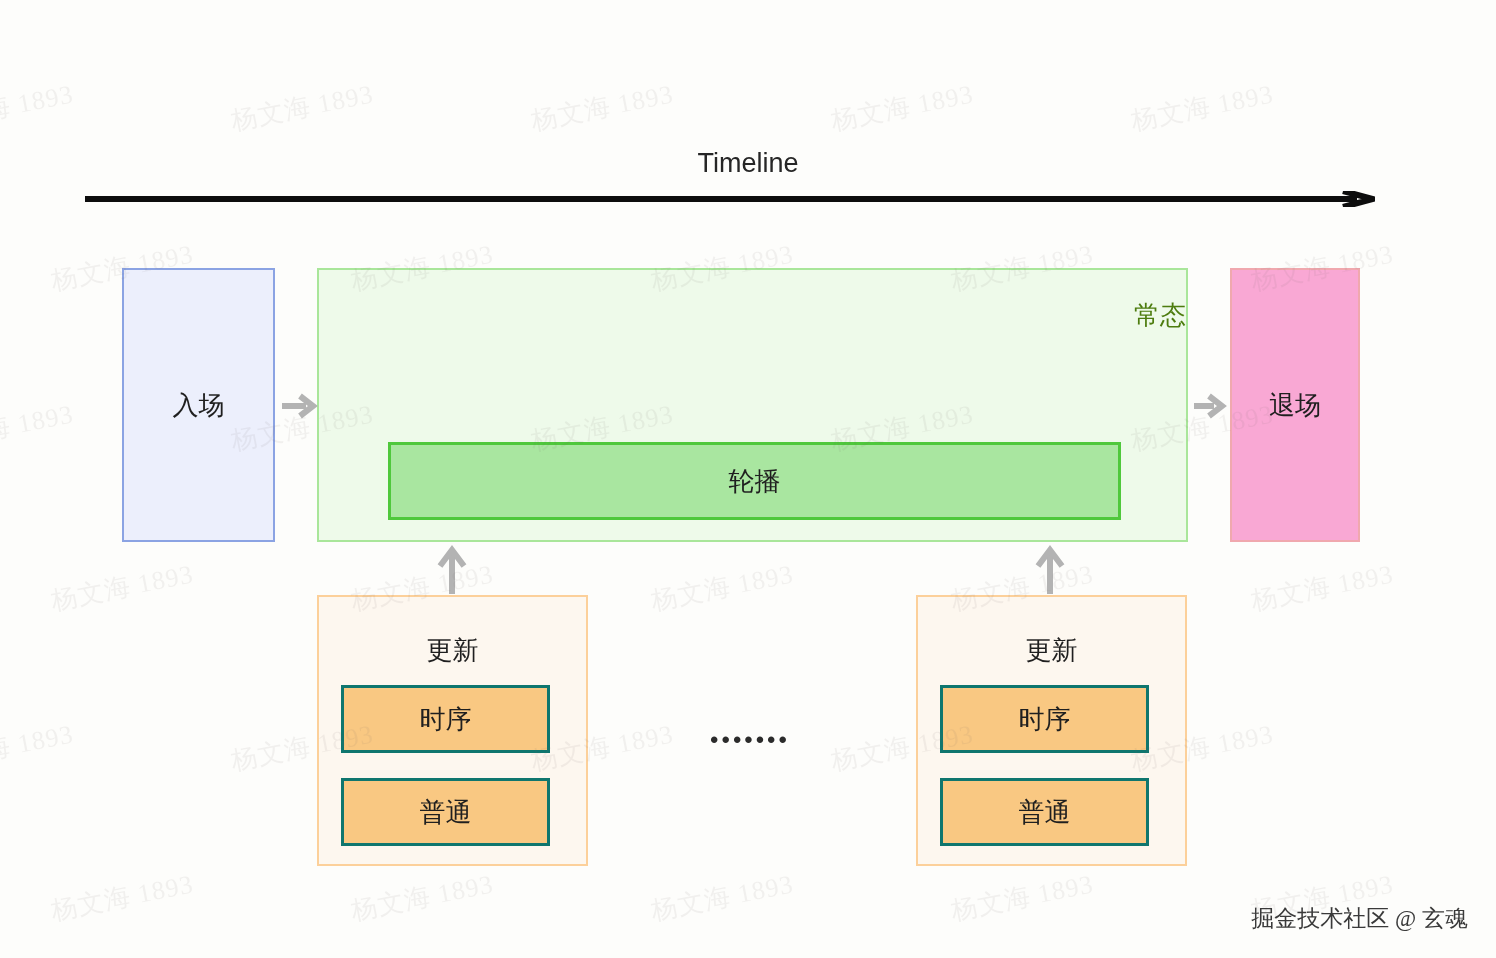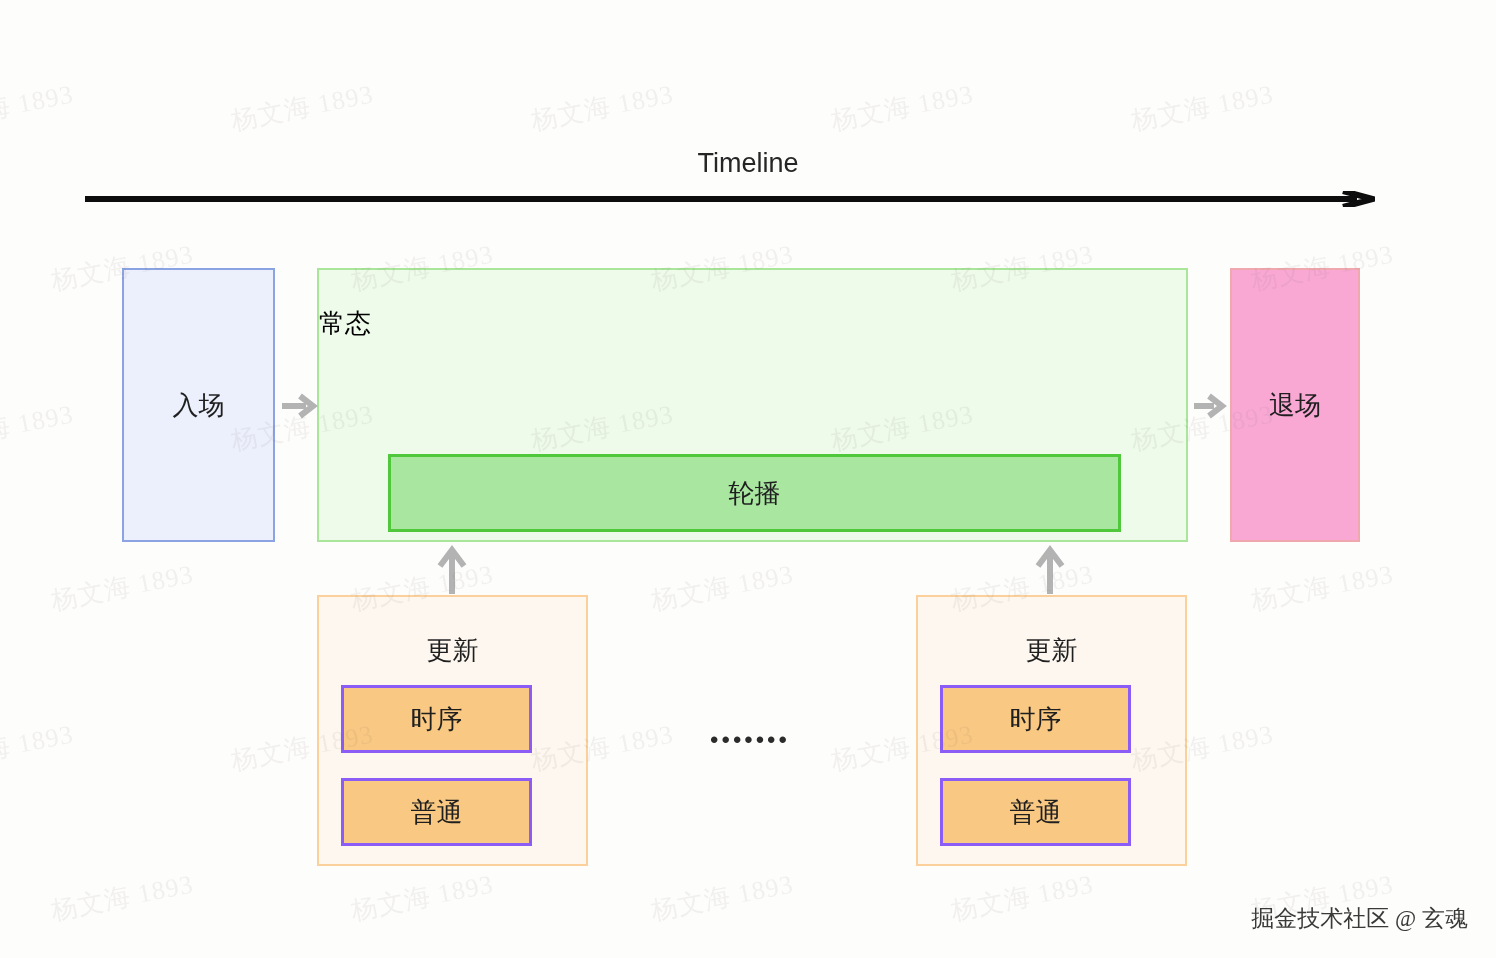--- a/index.html
+++ b/index.html
@@ -84,40 +84,40 @@
 
   
   #node-normal {
     left: 317px; top: 268px;
     width: 871px; height: 274px;
     background: #eefaea;
     border: 2px solid #a9e69a;
     display: block;
   }
   #node-normal .group-title {
-    text-align: left;
-    font-size: 26px;
-    color: #000000;
-    padding-top: 36px;
+    text-align: right;
+    font-size: 26px;
+    color: #4d7c0f;
+    padding-top: 28px;
   }
   .green-child {
     position: absolute;
     left: 69px;
     width: 733px;
     height: 78px;
     background: #a9e6a0;
     border: 3px solid #4fc83c;
     display: flex;
     align-items: center;
     justify-content: center;
     font-size: 26px;
     color: #1f1f1f;
   }
   #green-child-0 { top: 78px; }
-  #green-child-1 { top: 184px; }
+  #green-child-1 { top: 172px; }
 
   
   .node-update {
     position: absolute;
     top: 595px;
     width: 271px;
     height: 271px;
     background: #fdf7ef;
     border: 2px solid #fcd09a;
   }
@@ -125,24 +125,24 @@
   #node-update-1 { left: 916px; }
   .node-update .group-title {
     text-align: center;
     font-size: 26px;
     color: #1f1f1f;
     padding-top: 36px;
   }
   .orange-child {
     position: absolute;
     left: 22px;
-    width: 191px;
+    width: 209px;
     height: 68px;
     background: #f9c882;
-    border: 3px solid #8b5cf6;
+    border: 3px solid #0f766e;
     display: flex;
     align-items: center;
     justify-content: center;
     font-size: 26px;
     color: #1f1f1f;
     font-family: Liberation Mono, monospace;
   }
   .orange-child.c0 { top: 88px; }
   .orange-child.c1 { top: 181px; }
 

